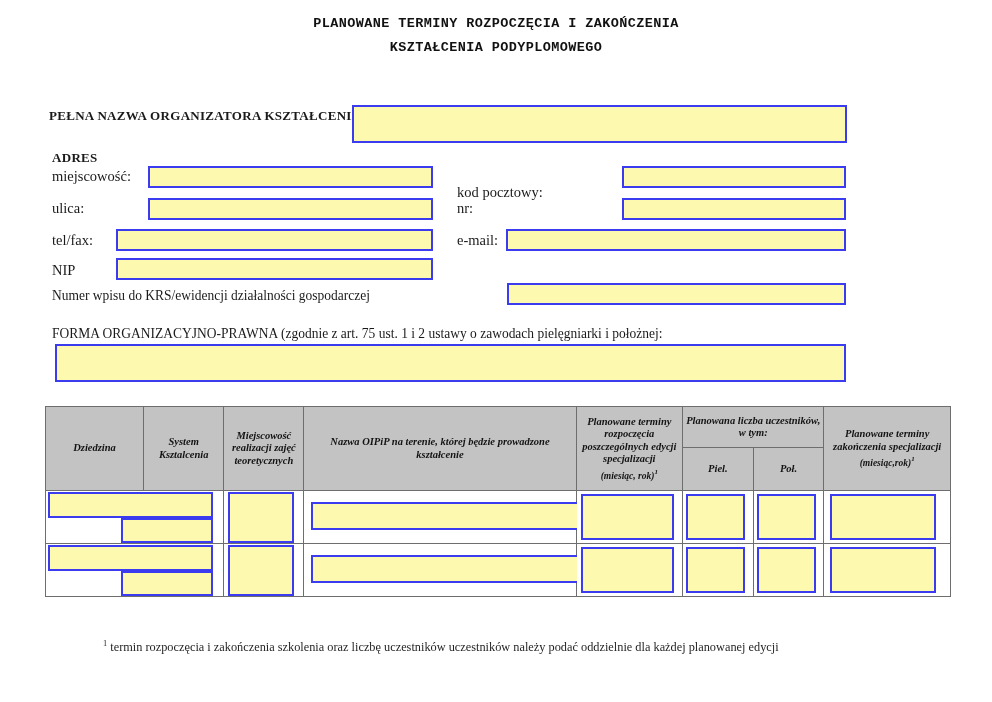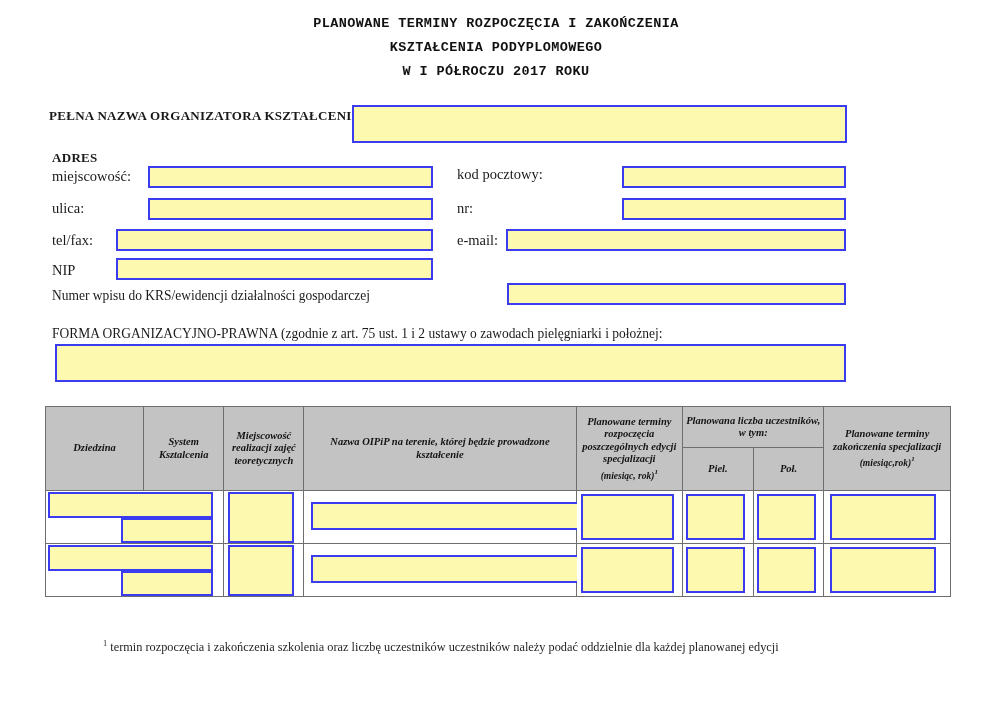--- a/index.html
+++ b/index.html
@@ -148,32 +148,31 @@
   }
 </style>
 </head>
 <body>
 
 <div class="page">
 
   <div class="title-block">
     <div class="title-line">PLANOWANE TERMINY ROZPOCZĘCIA I ZAKOŃCZENIA</div>
     <div class="title-line">KSZTAŁCENIA PODYPLOMOWEGO</div>
-    <div class="title-line">W I PÓŁROCZU 2017 ROKU</div>
   </div>
 
   <div class="lbl lbl-bold" style="left:49px; top:108px;">PEŁNA NAZWA ORGANIZATORA KSZTAŁCENIA</div>
   <div class="field" style="left:352px; top:105px; width:495px; height:38px;"></div>
 
   <div class="lbl lbl-bold" style="left:52px; top:150px;">ADRES</div>
 
   <div class="lbl" style="left:52px; top:168px;">miejscowość:</div>
   <div class="field" style="left:148px; top:166px; width:285px; height:22px;"></div>
 
-  <div class="lbl" style="left:457px; top:166px;">kod pocztowy:</div>
+  <div class="lbl" style="left:457px; top:184px;">kod pocztowy:</div>
   <div class="field" style="left:622px; top:166px; width:224px; height:22px;"></div>
 
   <div class="lbl" style="left:52px; top:200px;">ulica:</div>
   <div class="field" style="left:148px; top:198px; width:285px; height:22px;"></div>
 
   <div class="lbl" style="left:457px; top:200px;">nr:</div>
   <div class="field" style="left:622px; top:198px; width:224px; height:22px;"></div>
 
   <div class="lbl" style="left:52px; top:232px;">tel/fax:</div>
   <div class="field" style="left:116px; top:229px; width:317px; height:22px;"></div>

